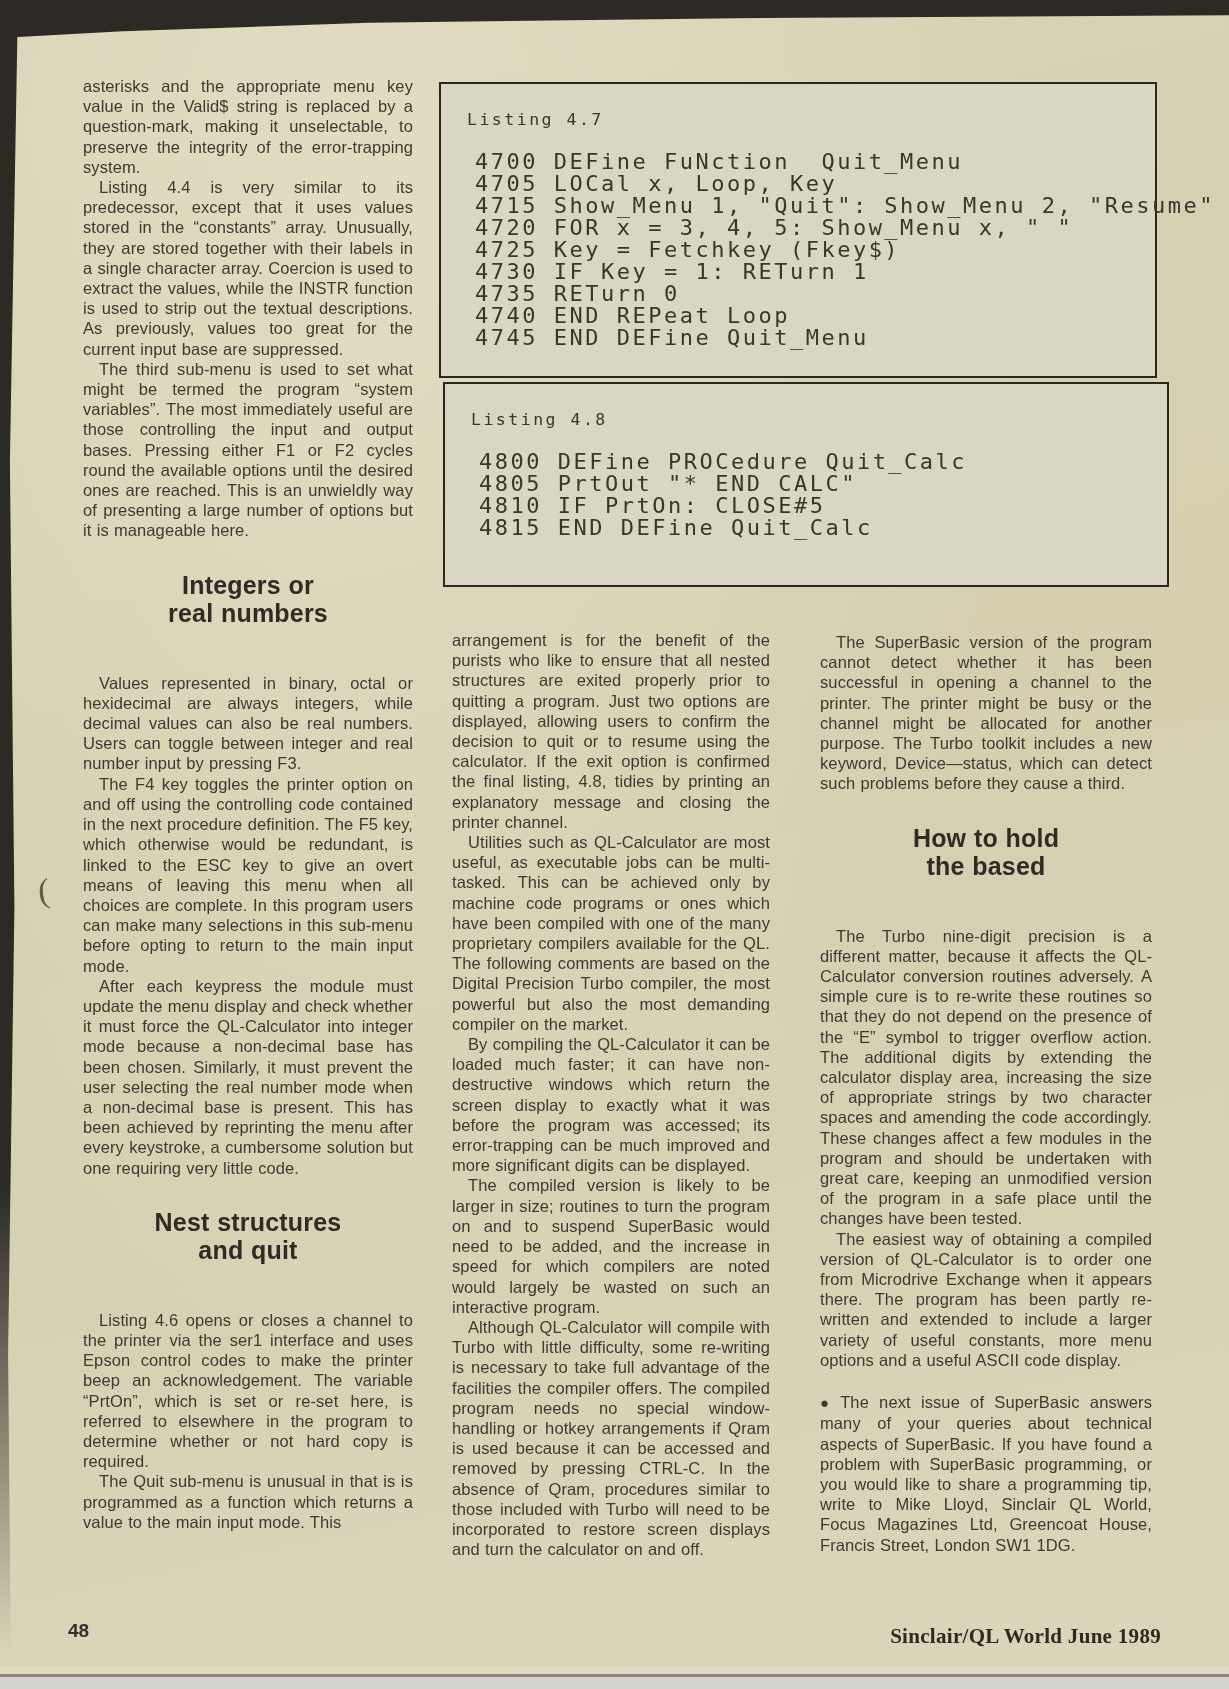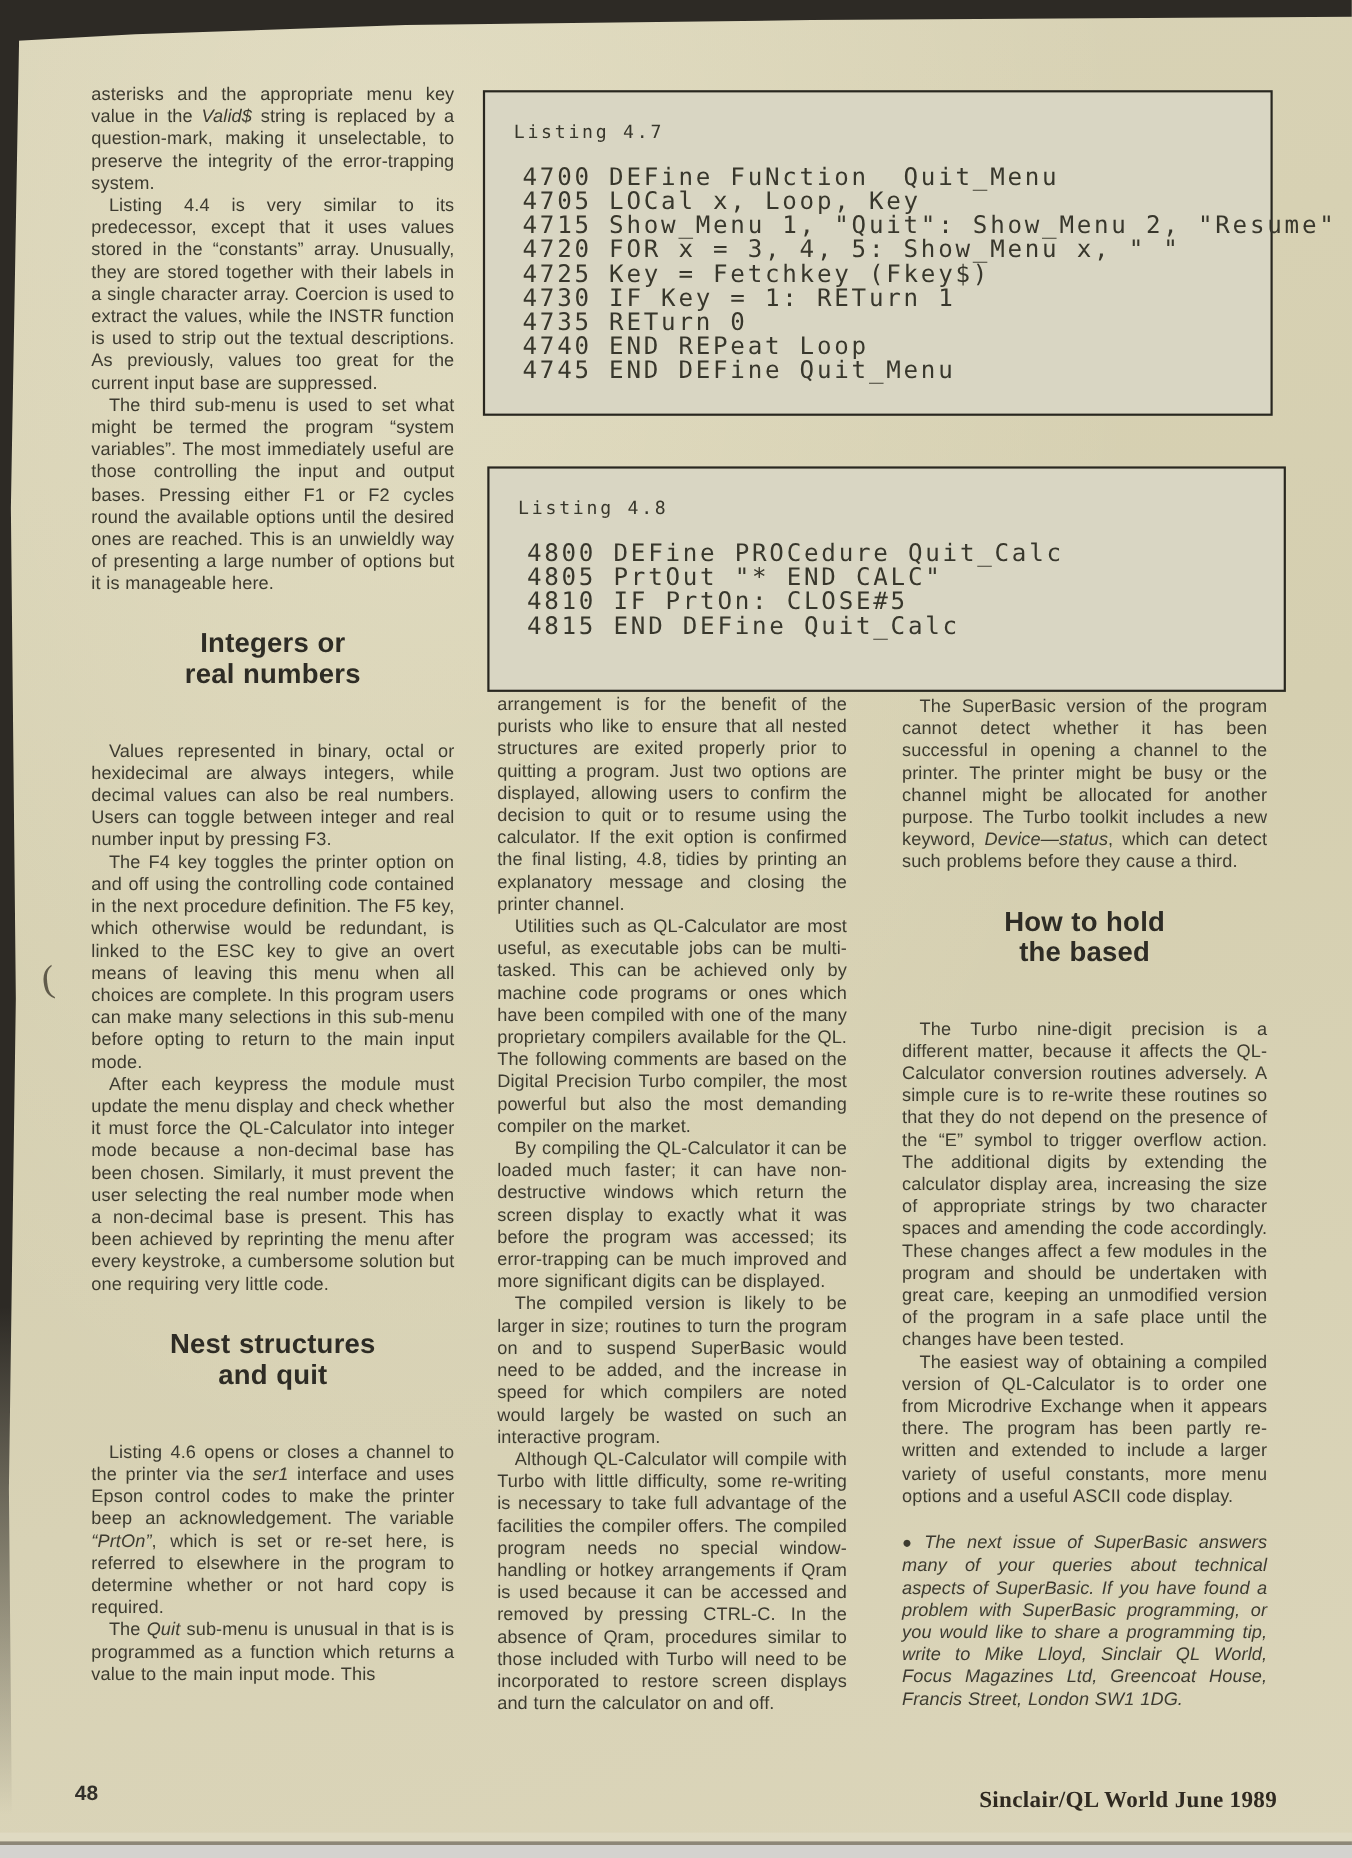--- a/index.html
+++ b/index.html
@@ -22,32 +22,32 @@
     clip-path:polygon(0 0,100% 0,55% 28%,80% 55%,45% 82%,60% 100%,0 100%);}
   .edge-bottom{position:absolute;top:1674px;left:0;width:100%;height:15px;
     background:linear-gradient(#8d8777 0,#8d8777 3px,#d4d3cf 3px);}
   .page-curl{position:absolute;top:1666px;left:0;width:100%;height:8px;background:#e2ddc8;opacity:.65;}
 
   .col{position:absolute;text-align:justify;font-size:16.5px;line-height:20.2px;
     letter-spacing:.1px;word-spacing:.5px;}
   .col p{margin:0;}
   .ind{text-indent:16px;}
   .noind{text-indent:0;}
-  .it{font-style:italic;margin-top:16px;}
+  .it{margin-top:16px;}
   #colA{left:83px;top:76px;width:330px;}
   #colB{left:452px;top:630px;width:318px;}
   #colC{left:820px;top:632px;width:332px;}
 
   .section{font-size:25px;line-height:28px;font-weight:bold;text-align:center;
     white-space:pre-line;margin:30px 0 46px;color:#2e2c25;letter-spacing:.2px;text-indent:0;}
 
   .listing{position:absolute;box-sizing:border-box;border:2px solid #29271f;
     background:#d9d6c3;color:#38372c;padding:26px 10px 10px 26px;}
   #listing1{left:439px;top:82px;width:718px;height:296px;}
-  #listing2{left:443px;top:424px;width:726px;height:205px;}
+  #listing2{left:443px;top:382px;width:726px;height:205px;}
   .ltitle{font-family:"DejaVu Sans Mono", monospace;font-size:16.5px;letter-spacing:2.5px;}
   .lcode{font-family:"DejaVu Sans Mono", monospace;font-size:22px;line-height:22px;
     letter-spacing:2.5px;margin:22px 0 0 8px;}
 
   .note{margin-top:22px !important;text-indent:0;}
   .note .bullet{font-style:normal;font-size:15px;margin-right:6px;}
 
   .page-number{position:absolute;left:68px;top:1620px;font-weight:bold;font-size:19px;color:#32302a;}
   .footer{position:absolute;left:443px;top:1624px;width:718px;text-align:right;
     font-family:"Liberation Serif", serif;font-weight:bold;font-size:21px;color:#2f2920;letter-spacing:.3px;}

